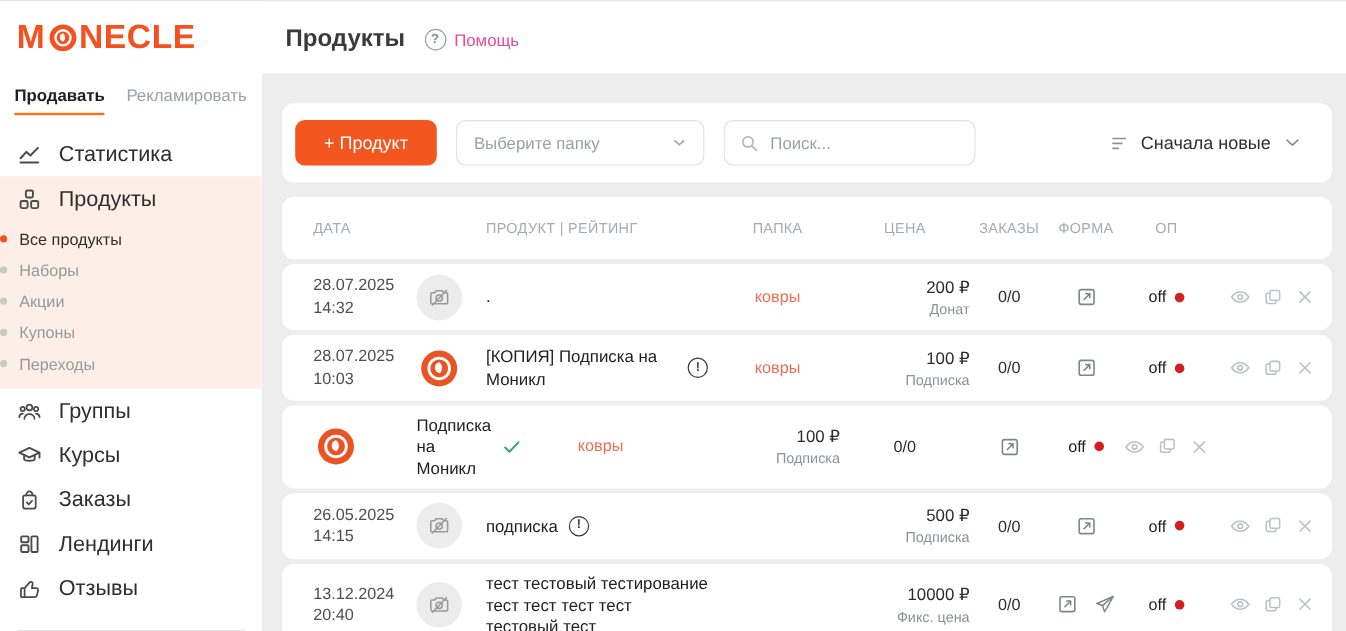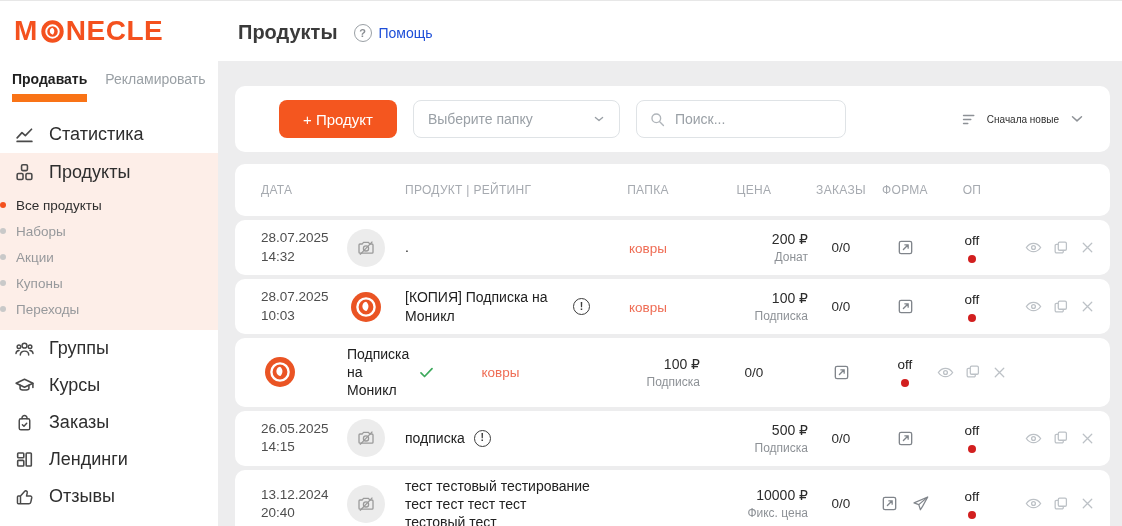--- a/index.html
+++ b/index.html
@@ -11,55 +11,55 @@
   }
   svg { display:block; }
 
   
   .sidebar { position:absolute; left:0; top:0; width:218px; height:526px; background:#fff; z-index:2; }
   .logo { display:flex; align-items:center; padding:16px 0 0 14px; cursor:pointer; }
   .logo .wordmark { font-size:28px; font-weight:800; color:#f4511e; letter-spacing:0.5px; line-height:1; }
   .logo .o-icon { margin:1px 1px 0 2px; }
   .tabs { display:flex; gap:18px; padding:26px 0 0 12px; }
   .tab { font-size:14px; color:#9aa0a5; padding-bottom:7px; cursor:pointer; }
-  .tab.active { color:#1f1f1f; font-weight:700; border-bottom:8px solid #f97316; }
+  .tab.active { color:#1f1f1f; font-weight:700; border-bottom:2px solid #f97316; }
   nav { margin-top:14px; }
   .nav-item { display:flex; align-items:center; gap:14px; height:37px; padding-left:14px; font-size:18px; color:#2e2e2e; cursor:pointer; }
   .nav-item .nicon { width:21px; height:21px; color:#4a4a4a; flex:0 0 21px; }
   .nav-group { background:#fdeee8; padding-bottom:8px; }
   .nav-group .nav-item { height:39px; }
   .sub-item { display:flex; align-items:center; gap:10px; height:26px; font-size:13.5px; color:#97999c; cursor:pointer; }
   .sub-item .bullet { width:6px; height:6px; border-radius:50%; background:#c9c9c9; flex:0 0 6px; }
   .sub-item.active { color:#2e2e2e; }
   .sub-item.active .bullet { background:#f4511e; }
   .side-divider { height:1px; background:#e3e5e7; margin:16px 14px 10px 14px; }
 
   
   .page-head { position:absolute; left:238px; top:20px; display:flex; align-items:center; gap:16px; z-index:2; }
   .page-title { font-size:20px; font-weight:700; color:#3a3a3a; }
   .help { display:flex; align-items:center; gap:7px; cursor:pointer; }
   .help-circle { width:18px; height:18px; border:1.4px solid #9aa0a5; border-radius:50%; color:#8a8e93;
                  font-size:11px; font-weight:700; display:flex; align-items:center; justify-content:center; }
-  .help-label { font-size:14px; color:#1d4ed8; }
+  .help-label { font-size:14px; color:#ec4899; }
 
   
   .content { position:absolute; left:218px; top:60px; right:0; bottom:0; background:#ededee; overflow:hidden; }
   .card { background:#fff; border-radius:10px; margin:0 12px 0 17px; }
 
-  .toolbar { margin-top:25px; height:66px; display:flex; align-items:center; padding:0 24px 0 44px; gap:16px; }
+  .toolbar { margin-top:25px; height:66px; display:flex; align-items:center; padding:0 24px 0 11px; gap:16px; }
   .btn-add { background:#f4561f; color:#fff; border:none; border-radius:8px; height:38px; padding:0 24px;
              font-size:15px; font-family:inherit; cursor:pointer; }
   .select { width:207px; height:38px; border:1px solid #dfe3e6; border-radius:8px; display:flex; align-items:center;
             justify-content:space-between; padding:0 12px 0 14px; color:#9aa0a6; font-size:14px; cursor:pointer; }
   .search { width:210px; height:38px; border:1px solid #dfe3e6; border-radius:8px; display:flex; align-items:center;
             gap:9px; padding:0 12px; color:#9aa0a6; font-size:14px; }
   .search input { border:none; outline:none; width:150px; font-size:14px; font-family:inherit; color:#333; background:transparent; }
   .search input::placeholder { color:#9aa0a6; }
   .sort { margin-left:auto; display:flex; align-items:center; gap:9px; cursor:pointer; }
-  .sort-label { font-size:10px; color:#2f2f2f; }
+  .sort-label { font-size:15px; color:#2f2f2f; }
 
   .grid-row { display:grid; grid-template-columns:86px 58px 1fr 104px 108px 66px 62px 72px 88px;
               align-items:center; padding:0 14px 0 26px; }
   .thead { margin-top:12px; height:52px; }
   .th { font-size:12px; color:#a6aab0; letter-spacing:.3px; }
   .th.center { text-align:center; }
   .row { margin-top:4px; min-height:55px; padding-top:7px; padding-bottom:7px; }
   .row.tall { min-height:64px; }
 
   .c-date { font-size:13.5px; color:#4e4e4e; line-height:1.35; }
@@ -70,21 +70,21 @@
   .warn-circle { width:17px; height:17px; border:1.5px solid #3c3c3c; border-radius:50%; flex:0 0 17px;
                  display:flex; align-items:center; justify-content:center; font-size:10.5px; font-weight:700; color:#3c3c3c; }
   .c-folder { text-align:center; }
   .c-folder a { color:#ef6d55; font-size:13.5px; text-decoration:none; cursor:pointer;text-align:right; }
   .c-price { text-align:right; }
   .price { font-size:14px; color:#2c2c2c; }
   .price-type { font-size:12px; color:#8d9196; margin-top:3px; }
   .c-orders { text-align:center; font-size:13.5px; color:#2c2c2c; }
   .c-form { display:flex; align-items:center; justify-content:center; gap:12px; }
   .icon-btn { cursor:pointer; color:#80858b; }
-  .c-op { display:flex; align-items:center; justify-content:center; gap:7px; font-size:13.5px; color:#1d1d1d;flex-direction:column; }
+  .c-op { display:flex; align-items:center; justify-content:center; gap:7px; font-size:13.5px; color:#1d1d1d; }
   .dot { width:8px; height:8px; border-radius:50%; background:#d21f1f; }
   .c-actions { display:flex; align-items:center; justify-content:flex-end; gap:9px; color:#bcc1c6; }
   .c-actions .icon-btn { color:#bcc1c6; }
 </style>
 </head>
 <body>
 
 <aside class="sidebar">
   <div class="logo">
     <span class="wordmark">M</span>

